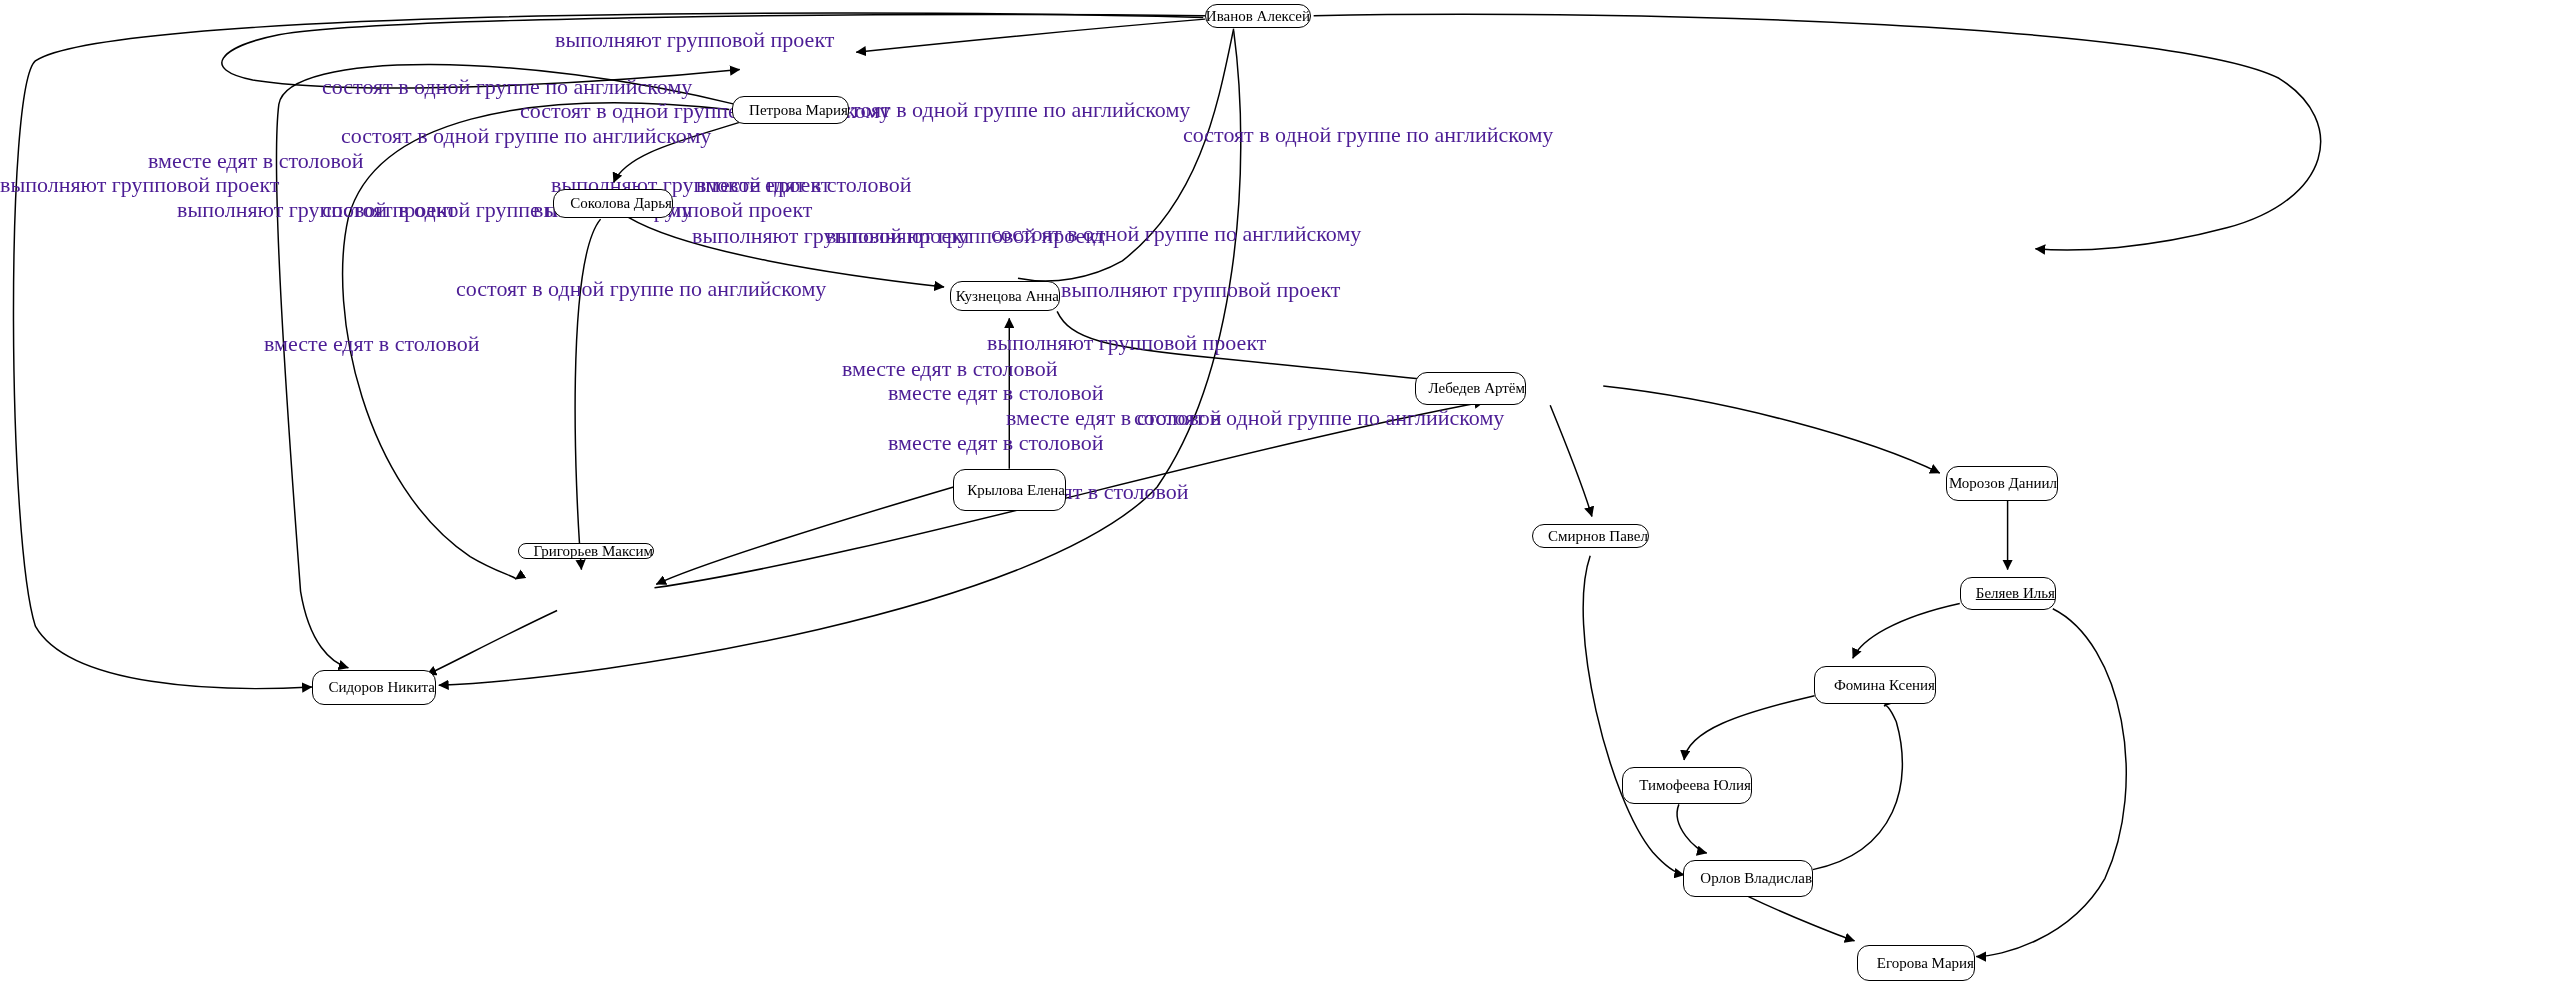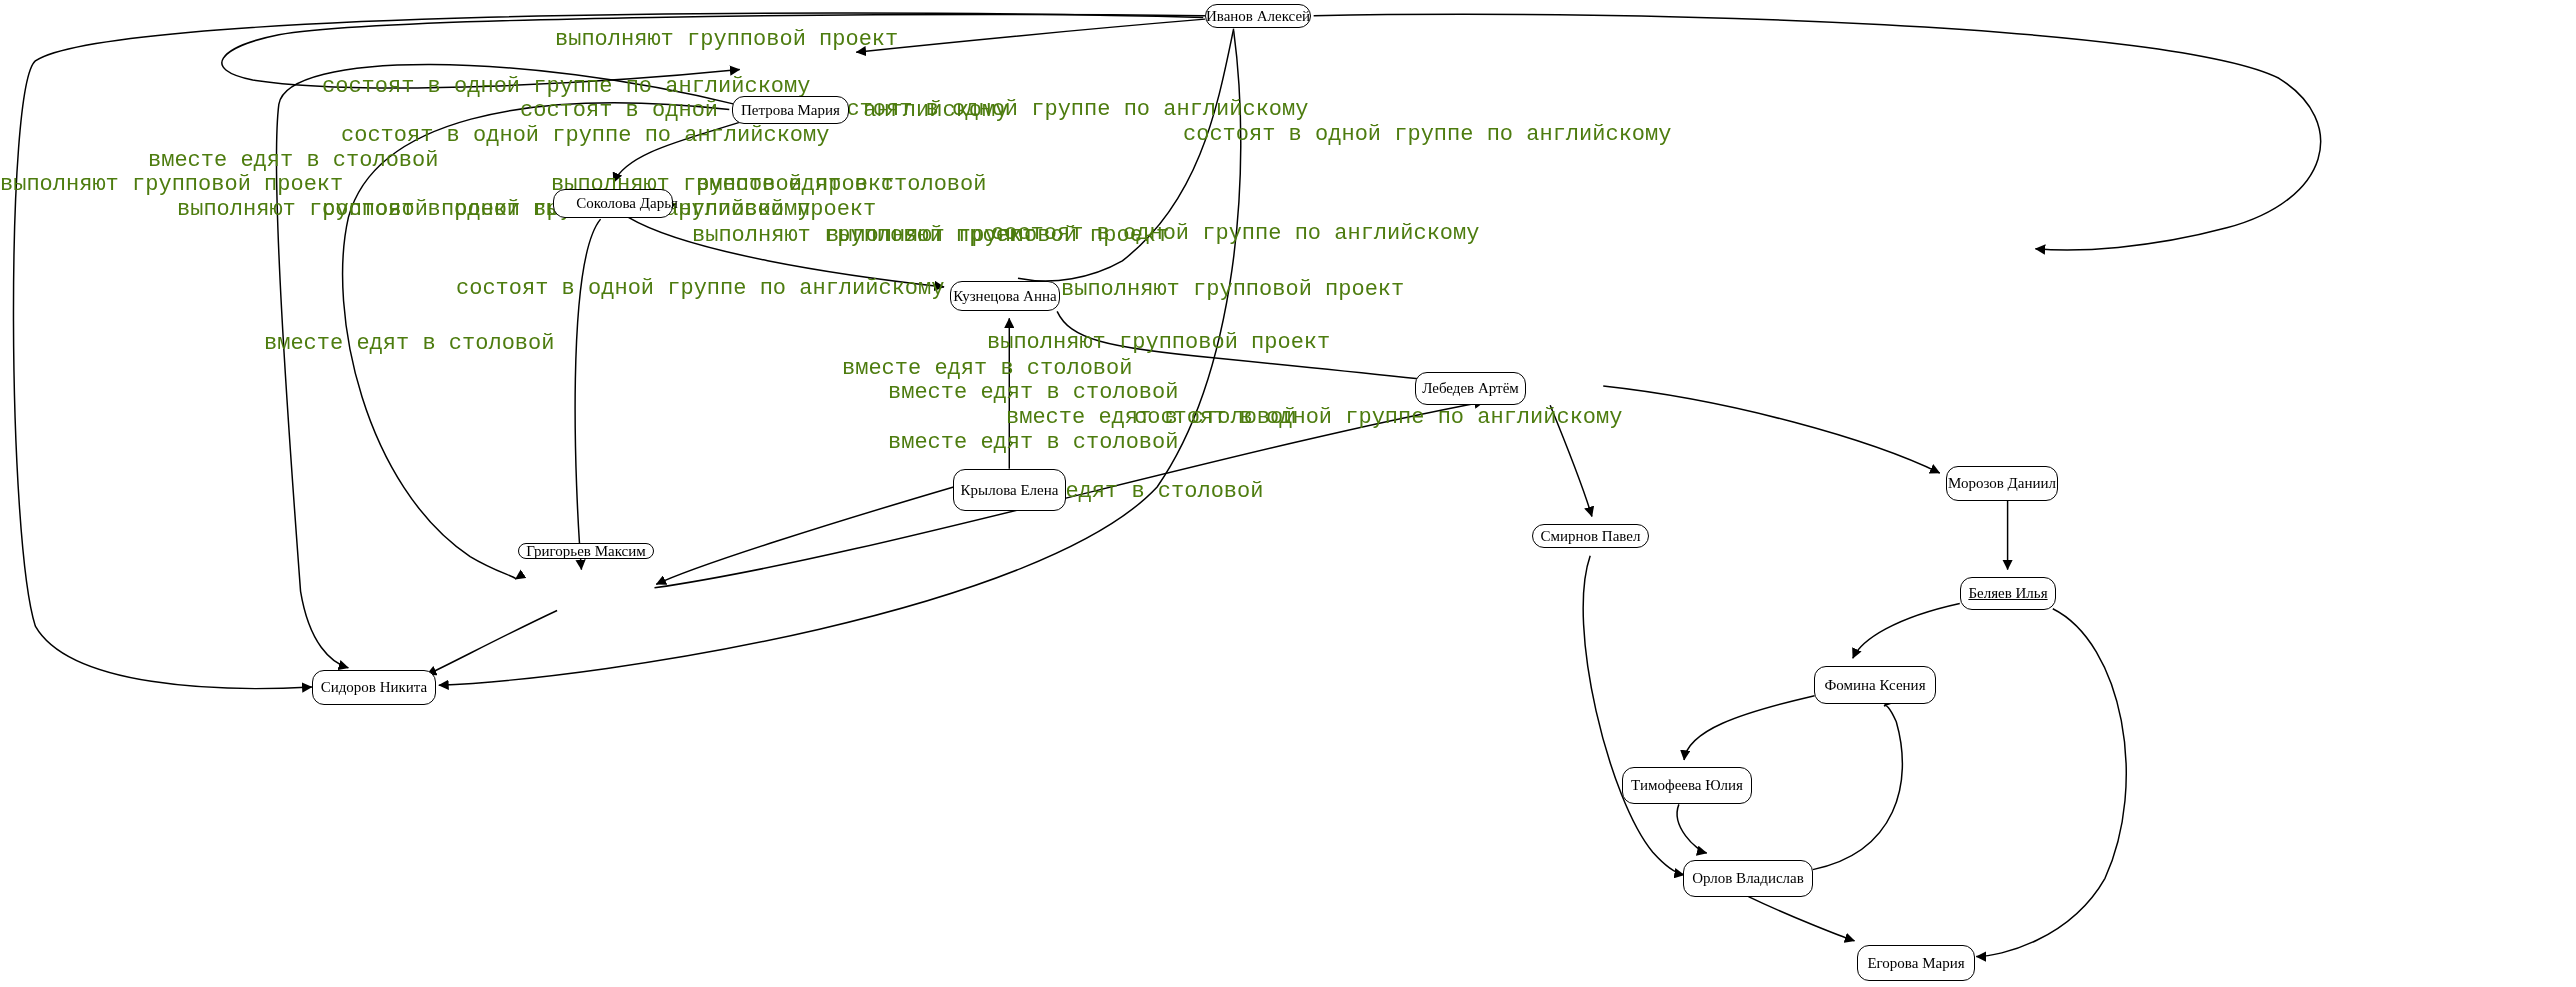--- a/index.html
+++ b/index.html
@@ -7,32 +7,32 @@
   #graph-root{position:relative;width:2576px;height:987px;background:#ffffff;overflow:hidden;}
   #edge-layer{position:absolute;left:0;top:0;width:2576px;height:987px;}
   .gnode{
     position:absolute;
     box-sizing:border-box;
     border:1.4px solid #000000;
     border-radius:12px;
     background:#ffffff;
     display:flex;
     align-items:center;
-    justify-content:center;
+    justify-content:flex-end;
     font-family:"Liberation Serif", serif;
     font-size:15px;
     color:#000000;
     white-space:nowrap;
     z-index:3;
   }
   .elabel{
     position:absolute;
-    font-family:Liberation Mono, monospace;
+    font-family:Liberation Serif, serif;
     font-size:22px;
-    color:#4d7c0f;
+    color:#4c1d95;
     white-space:nowrap;
     z-index:2;
     background:transparent;
   }
 </style>
 </head>
 <body>
 
 <div id="graph-root">
 

